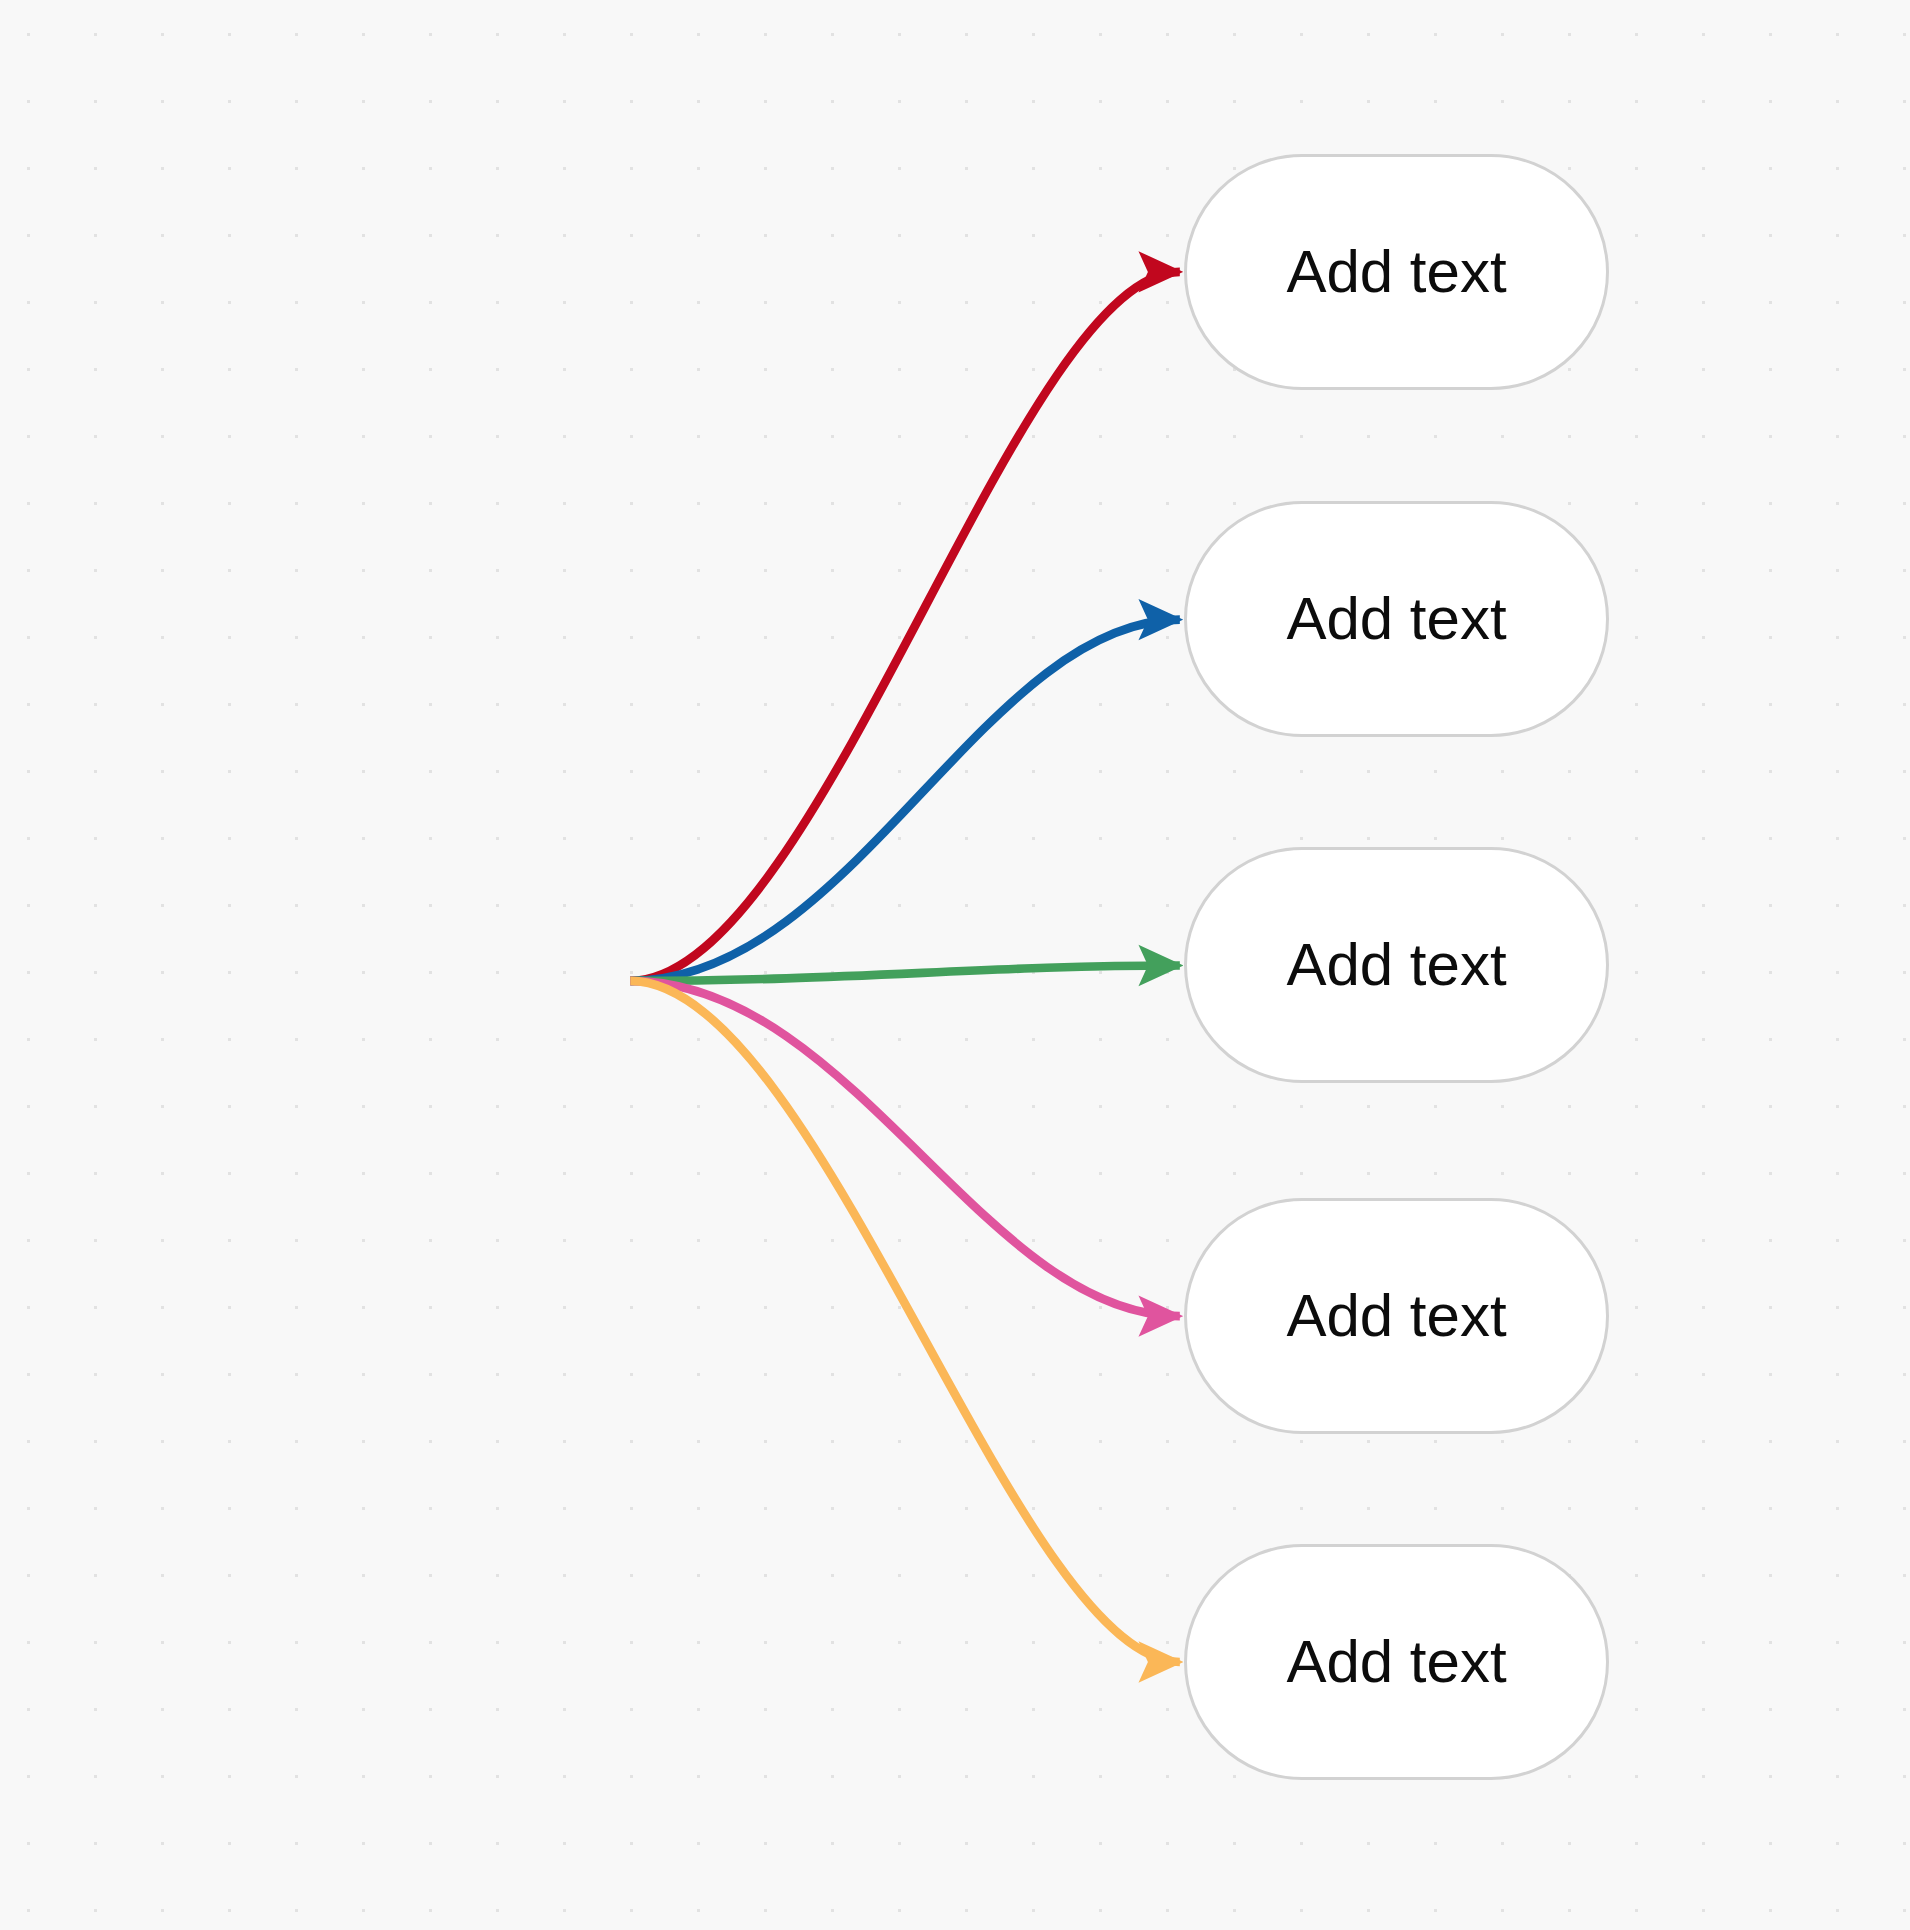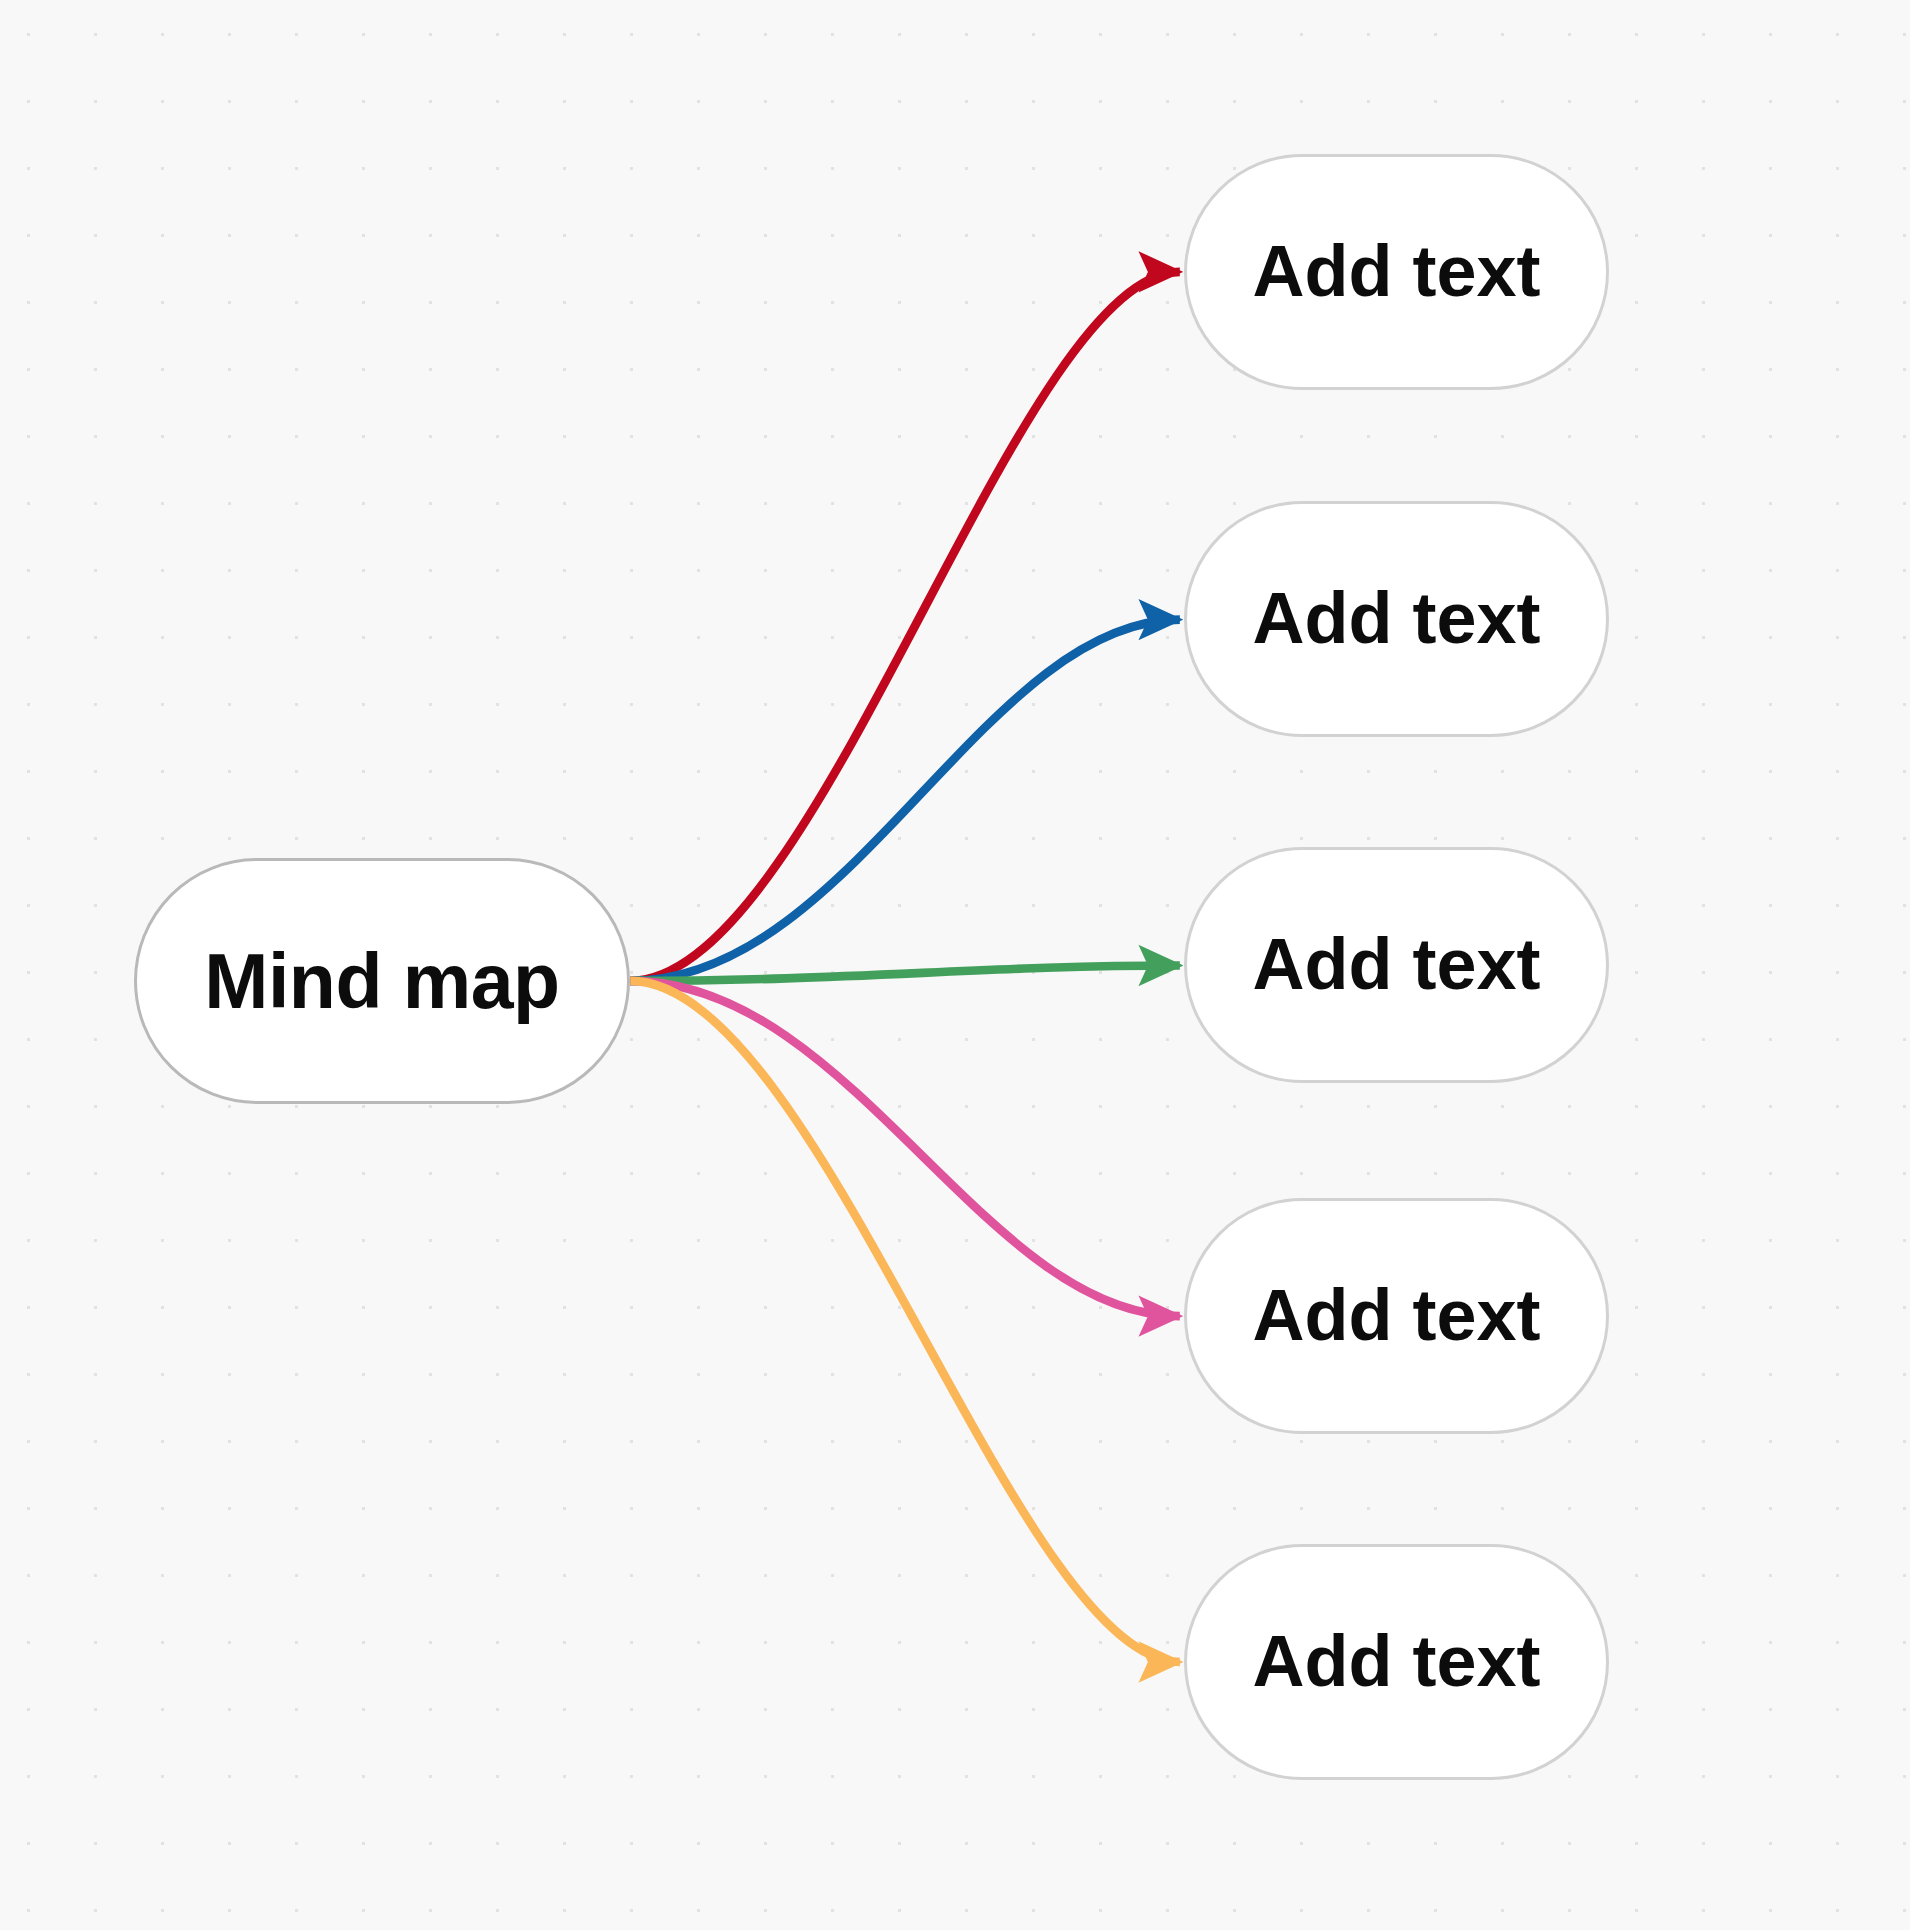--- a/index.html
+++ b/index.html
@@ -78,22 +78,22 @@
   }
 
   
   .node-child {
     left: 1184px;
     width: 425px;
     height: 236px;
     border-radius: 118px;
   }
   .node-child .node-label {
-    font-size: 72px;
-    font-weight: 700;
+    font-size: 60px;
+    font-weight: 400;
     letter-spacing: 0px;
   }
 
   #node-child-0 { top: 154px; }
   #node-child-1 { top: 501px; }
   #node-child-2 { top: 847px; }
   #node-child-3 { top: 1198px; }
   #node-child-4 { top: 1544px; }
 </style>
 </head>
@@ -122,23 +122,20 @@
 
     <g id="edge-group">
       <path class="edge-path" marker-end="url(#arrow-0)" d="M 656 1021 C 851.84 1021, 1059.2 283, 1228 283" stroke="#c1071e" stroke-width="9"></path>
       <path class="edge-path" marker-end="url(#arrow-1)" d="M 656 1021 C 886.4 1021, 1024.64 645, 1228 645" stroke="#0f61a8" stroke-width="9"></path>
       <path class="edge-path" marker-end="url(#arrow-2)" d="M 656 1021 C 886.4 1021, 1024.64 1005, 1228 1005" stroke="#43a05c" stroke-width="9"></path>
       <path class="edge-path" marker-end="url(#arrow-3)" d="M 656 1021 C 886.4 1021, 1024.64 1370, 1228 1370" stroke="#e0549e" stroke-width="9"></path>
       <path class="edge-path" marker-end="url(#arrow-4)" d="M 656 1021 C 851.84 1021, 1059.2 1730, 1228 1730" stroke="#fbb757" stroke-width="9"></path>
     </g>
   </svg>
 
-  <div class="node" id="node-root">
-    <span class="node-label">Mind map</span>
-  </div>
 
   <div class="node node-child" id="node-child-0">
     <span class="node-label">Add text</span>
   </div>
 
   <div class="node node-child" id="node-child-1">
     <span class="node-label">Add text</span>
   </div>
 
   <div class="node node-child" id="node-child-2">

